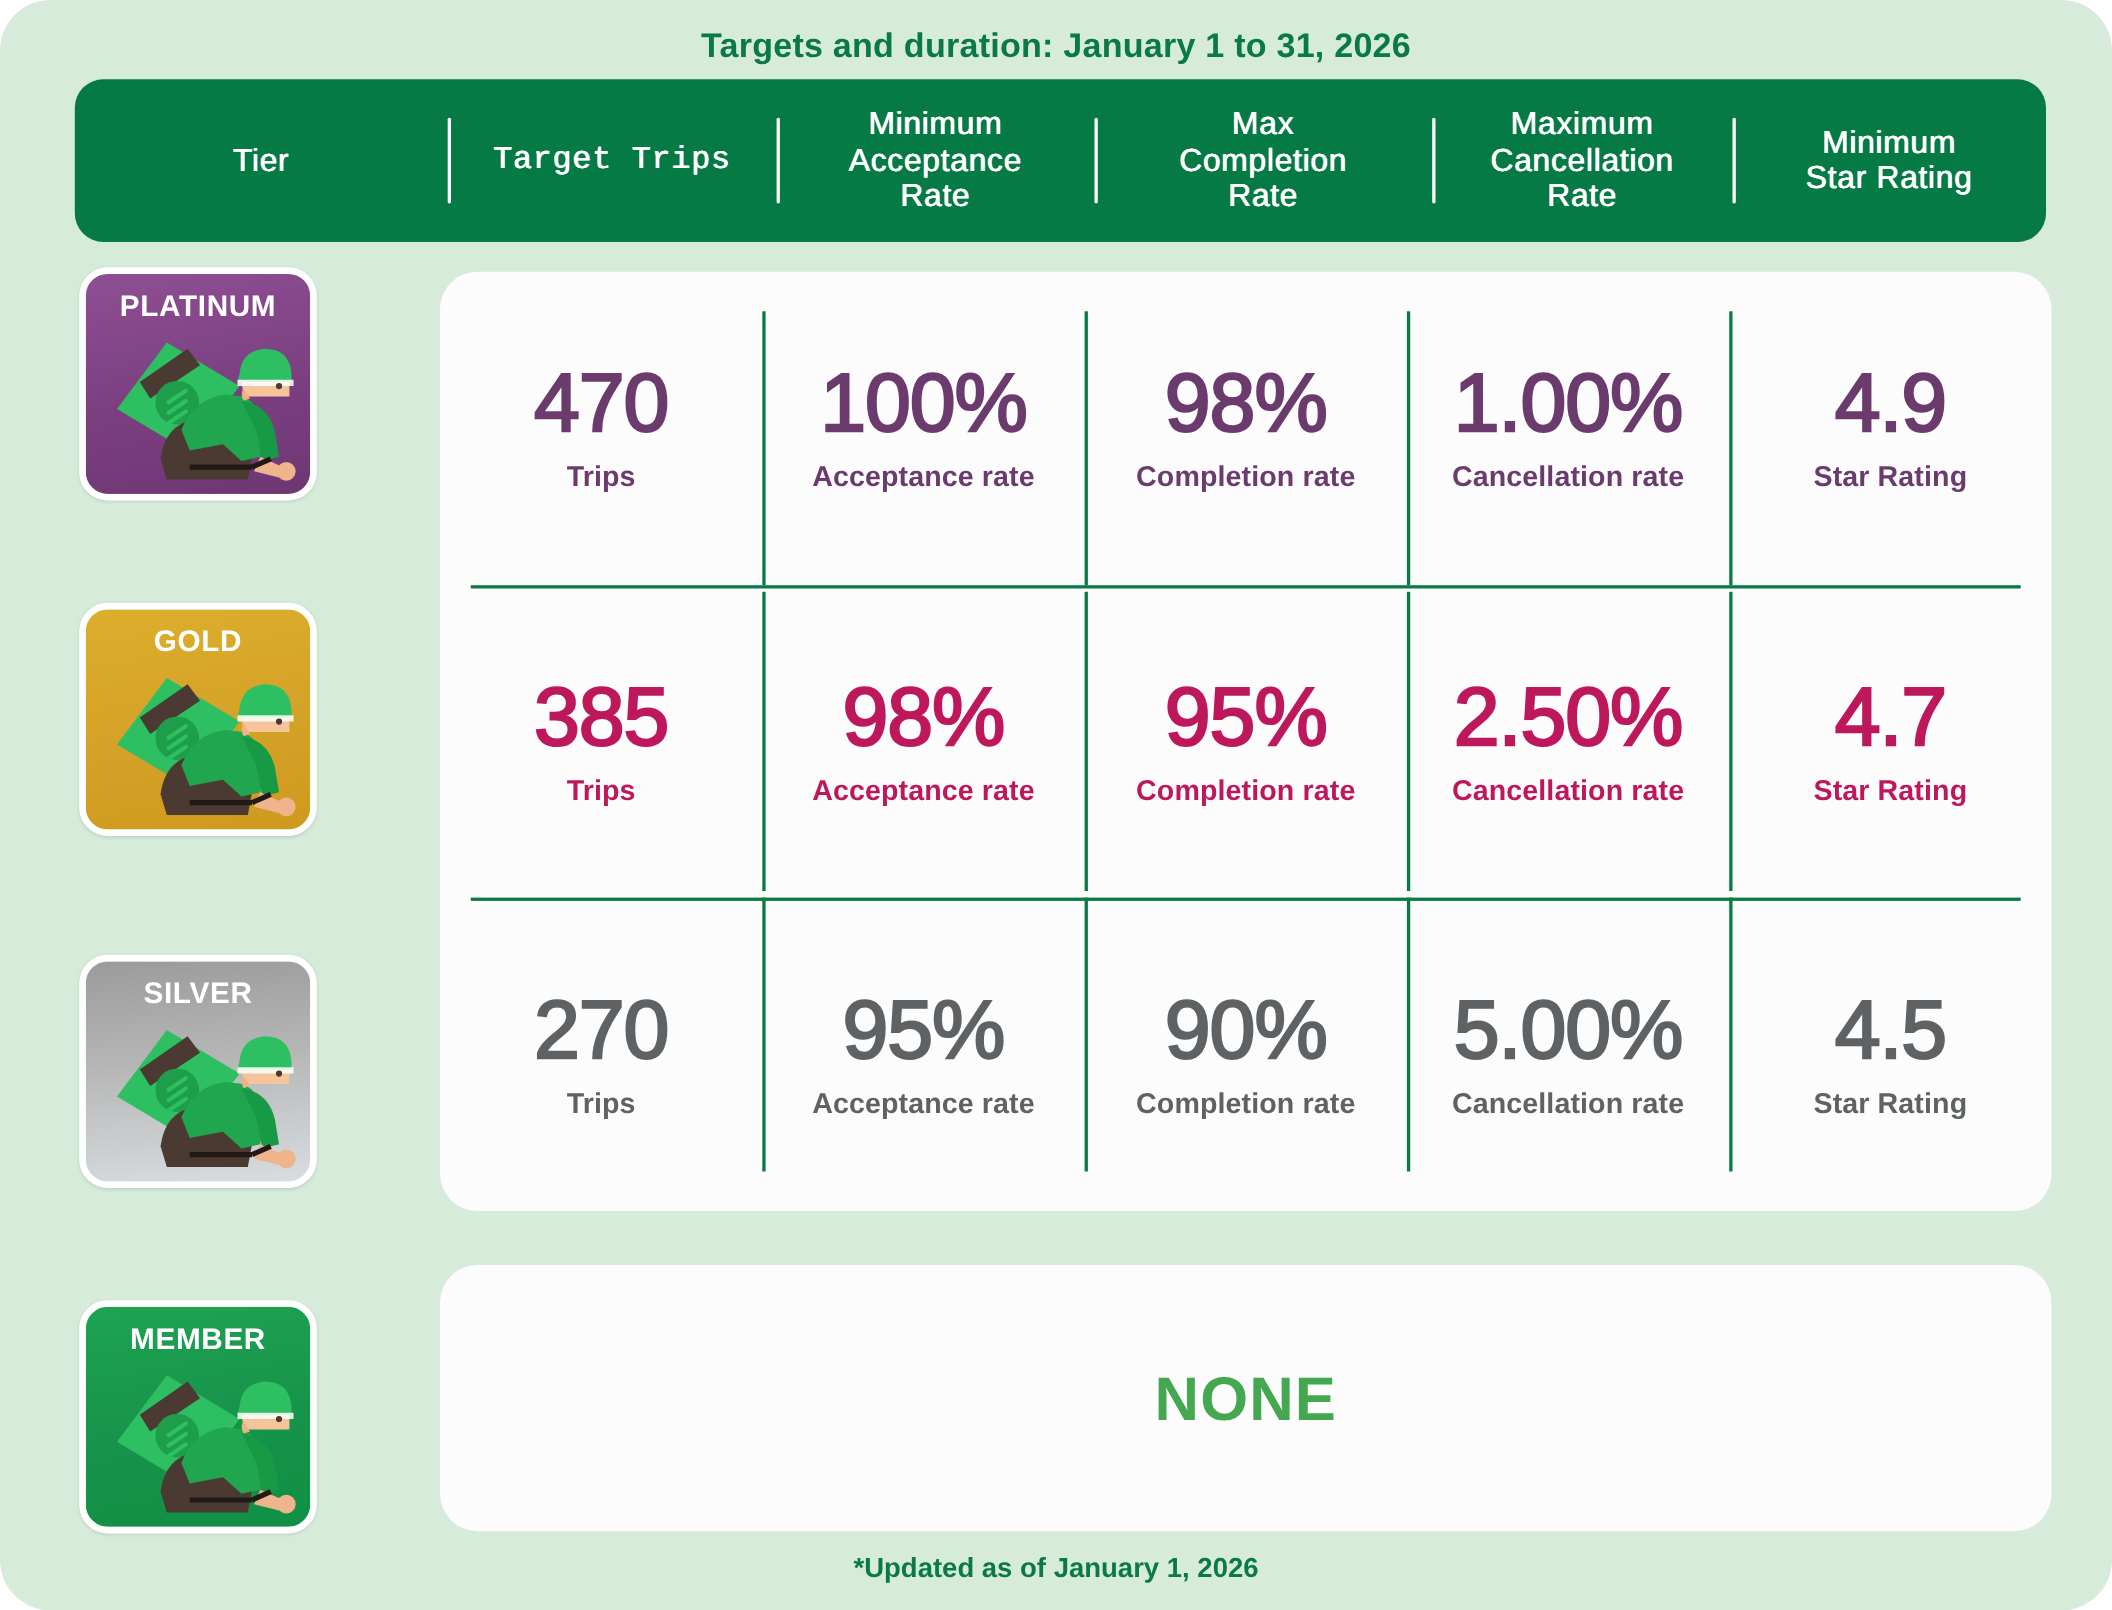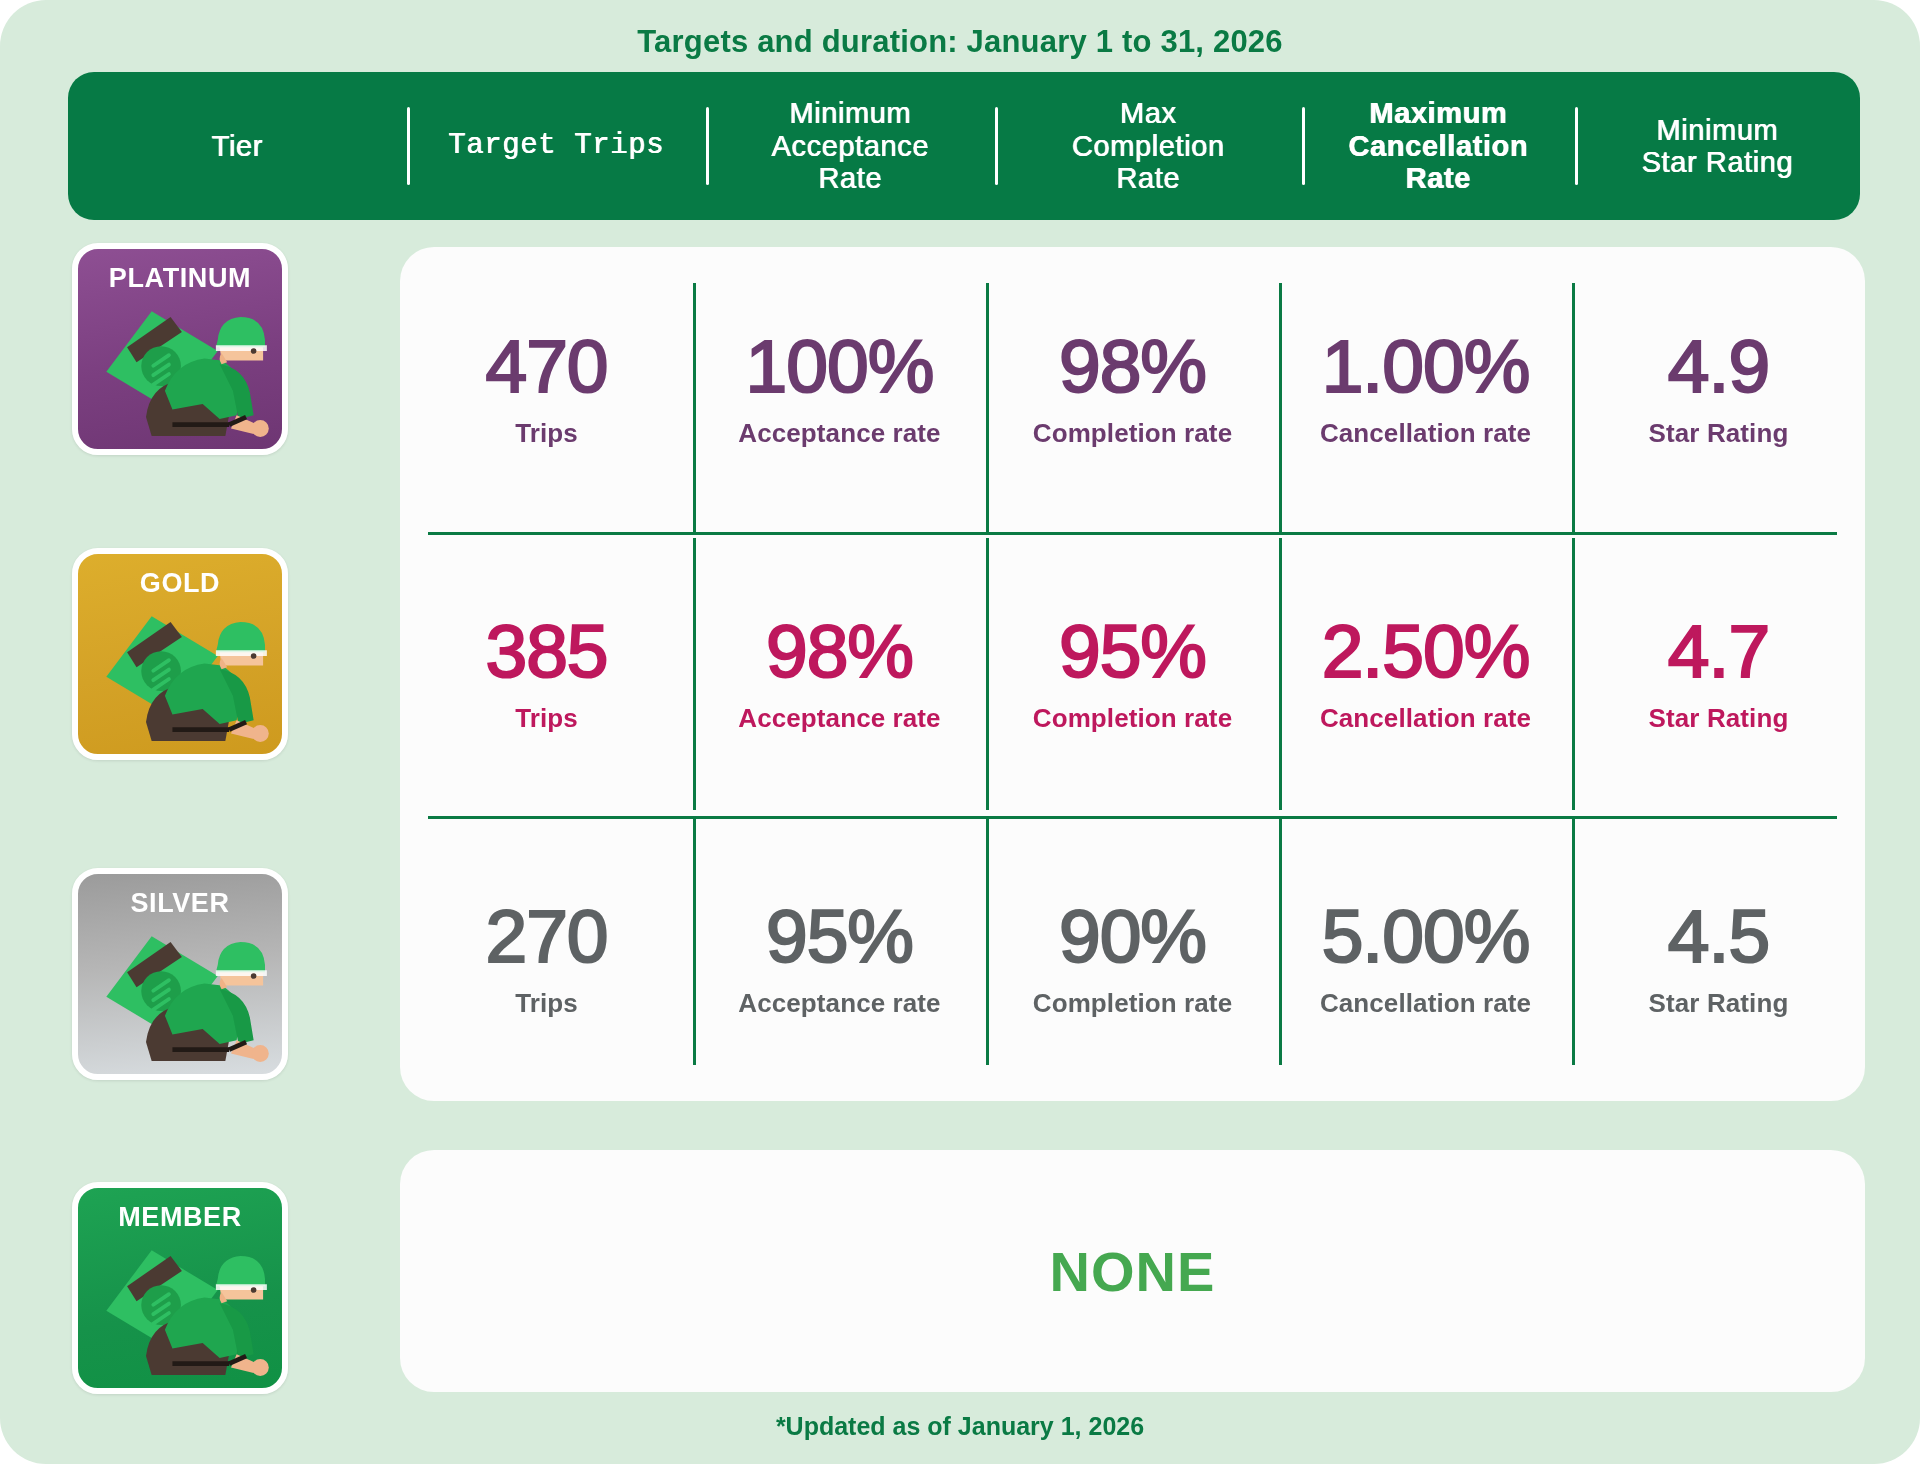--- a/index.html
+++ b/index.html
@@ -74,21 +74,21 @@
     width: 3px;
     height: 78px;
     background: #FFFFFF;
     border-radius: 2px;
   }
 
   .hc-tier  { width: 340px; }
   .hc-trips { width: 300px; font-family: Liberation Mono, monospace; }
   .hc-acc   { width: 290px; }
   .hc-comp  { width: 308px; }
-  .hc-canc  { width: 274px; font-weight: bold; }
+  .hc-canc  { width: 274px; }
   .hc-star  { width: 286px; }
 
   
   .badge {
     position: absolute;
     left: 72px;
     width: 216px;
     height: 212px;
     border-radius: 26px;
     border: 6px solid #FFFFFF;

